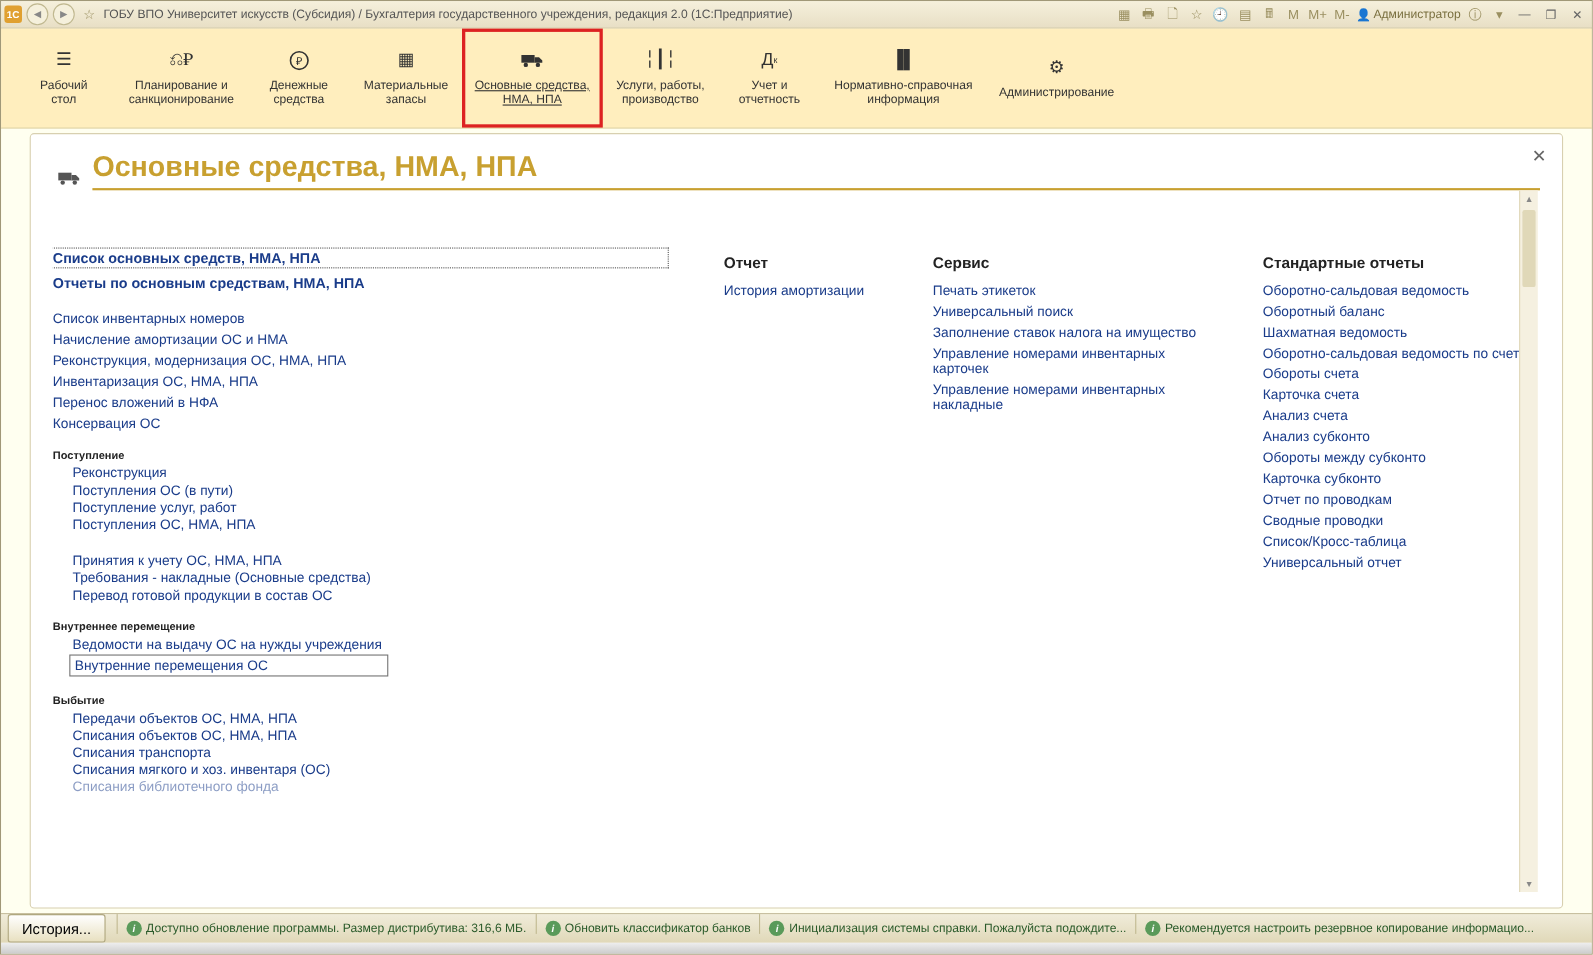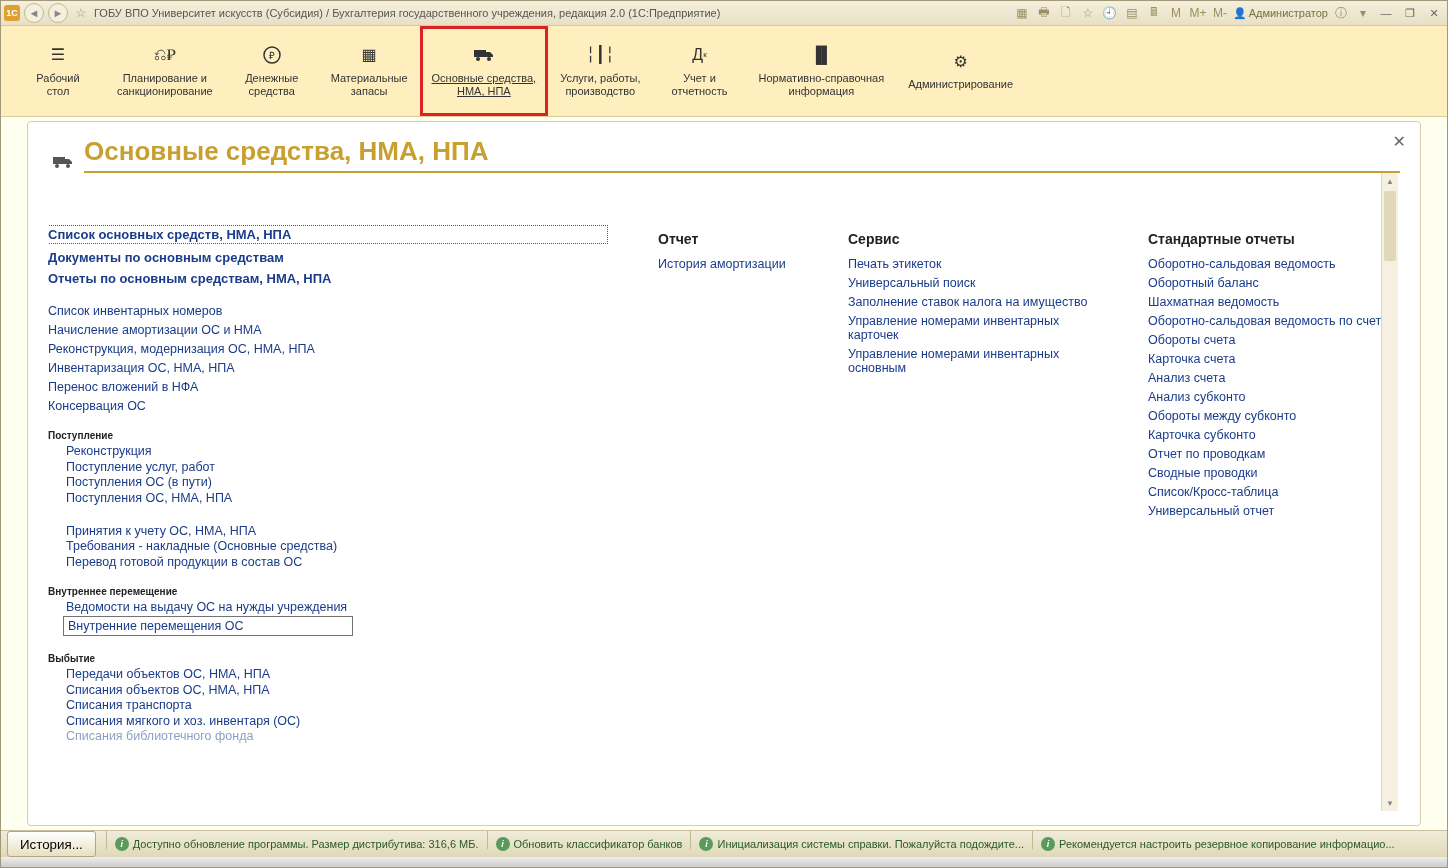--- a/index.html
+++ b/index.html
@@ -161,35 +161,34 @@
           </svg>
         </div>
       <div class="page-header">
         <div class="page-title">Основные средства, НМА, НПА</div>
       </div>
 
       <div class="columns">
 
         <div class="col col-left">
           <div class="big-link selected">Список основных средств, НМА, НПА</div>
-          <div class="big-link">Документы по основным средствам</div>
           <div class="big-link">Отчеты по основным средствам, НМА, НПА</div>
           <div style="height:10px"></div>
           <div class="link">Список инвентарных номеров</div>
           <div class="link">Начисление амортизации ОС и НМА</div>
           <div class="link">Реконструкция, модернизация ОС, НМА, НПА</div>
           <div class="link">Инвентаризация ОС, НМА, НПА</div>
           <div class="link">Перенос вложений в НФА</div>
           <div class="link">Консервация ОС</div>
 
           <div class="group">
             <div class="group-title">Поступление</div>
             <div class="link indent">Реконструкция</div>
+            <div class="link indent">Поступления ОС (в пути)</div>
             <div class="link indent">Поступление услуг, работ</div>
-            <div class="link indent">Поступления ОС (в пути)</div>
             <div class="link indent">Поступления ОС, НМА, НПА</div>
           </div>
 
           <div class="group">
             <div class="link indent">Принятия к учету ОС, НМА, НПА</div>
             <div class="link indent">Требования - накладные (Основные средства)</div>
             <div class="link indent">Перевод готовой продукции в состав ОС</div>
           </div>
 
           <div class="group">
@@ -212,21 +211,21 @@
           <div class="section-head">Отчет</div>
           <div class="link">История амортизации</div>
         </div>
 
         <div class="col col-med">
           <div class="section-head">Сервис</div>
           <div class="link">Печать этикеток</div>
           <div class="link">Универсальный поиск</div>
           <div class="link">Заполнение ставок налога на имущество</div>
           <div class="link">Управление номерами инвентарных карточек</div>
-          <div class="link">Управление номерами инвентарных основным</div>
+          <div class="link">Управление номерами инвентарных накладные</div>
         </div>
 
         <div class="col col-med">
           <div class="section-head">Стандартные отчеты</div>
           <div class="link">Оборотно-сальдовая ведомость</div>
           <div class="link">Оборотный баланс</div>
           <div class="link">Шахматная ведомость</div>
           <div class="link">Оборотно-сальдовая ведомость по счету</div>
           <div class="link">Обороты счета</div>
           <div class="link">Карточка счета</div>

